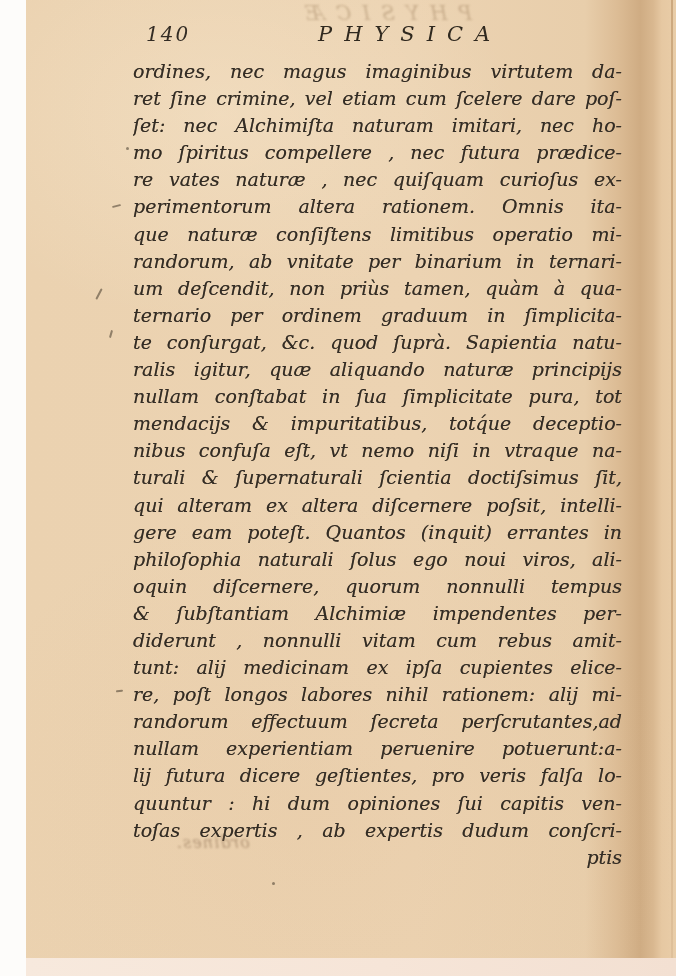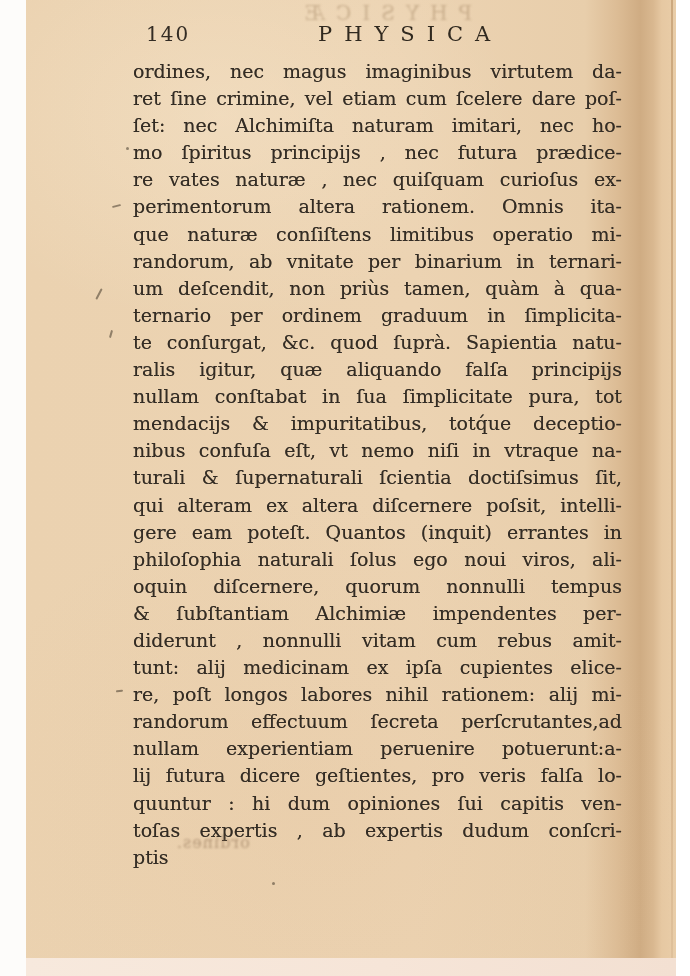--- a/index.html
+++ b/index.html
@@ -6,20 +6,21 @@
   body {
     width:690px; height:976px;
     background:#ffffff;
     font-family:"DejaVu Serif", serif;
     overflow:hidden;
     position:relative;
   }
   .scan {
     position:absolute; left:0; top:0; width:650px; height:976px;
     background:#fdfcfa;
+    font-style:italic;
   }
   
   .page {
     position:absolute; left:26px; top:0; width:650px; height:958px;
     background:
       radial-gradient(ellipse 420px 300px at 30% 12%, rgba(255,245,225,0.25), rgba(0,0,0,0) 70%),
       radial-gradient(ellipse 500px 420px at 45% 85%, rgba(225,190,150,0.20), rgba(0,0,0,0) 75%),
       linear-gradient(90deg,
         #ebd2b0 0%, #ecd3b2 60%, #e8ceab 86%,
         #dcbc95 91%, #cfac83 94.5%, #d9b890 96.5%,
@@ -62,21 +63,21 @@
   }
   .line {
     height:27.1px; line-height:27.1px;
     overflow:hidden;
     text-align:justify;
     text-shadow:0 0 0.5px rgba(51,44,36,0.55);
     white-space:normal;
   }
   .line::after { content:""; display:inline-block; width:100%; height:0; }
   .catchword-line {
-    height:27.1px; line-height:27.1px; 
+    height:27.1px; line-height:27.1px; text-align:right;
     text-shadow:0 0 0.5px rgba(51,44,36,0.55);
   }
 
   
   .speck { position:absolute; background:rgba(70,58,44,0.55); pointer-events:none; }
   .speck.dot   { width:3px; height:3px; border-radius:50%; }
   .speck.dash  { width:9px; height:2px; transform:rotate(-14deg); border-radius:1px; }
   .speck.slash { width:2px; height:12px; transform:rotate(28deg); border-radius:1px; }
   .speck.tick  { width:2px; height:8px;  transform:rotate(16deg); border-radius:1px; }
   .speck.breve { width:7px; height:2px; transform:rotate(-8deg); border-radius:1px; }
@@ -91,29 +92,29 @@
     <div class="ghost ghost-header">PHYSICÆ</div>
 
     <div class="page-number">140</div>
 
     <div class="running-title">PHYSICA</div>
 
     <div class="textblock">
       <div class="line">ordines, nec magus imaginibus virtutem da-</div>
       <div class="line">ret ſine crimine, vel etiam cum ſcelere dare poſ-</div>
       <div class="line">ſet: nec Alchimiſta naturam imitari, nec ho-</div>
-      <div class="line">mo ſpiritus principijs , nec futura prædice-</div>
+      <div class="line">mo ſpiritus compellere , nec futura prædice-</div>
       <div class="line">re vates naturæ , nec quiſquam curioſus ex-</div>
       <div class="line">perimentorum altera rationem. Omnis ita-</div>
       <div class="line">que naturæ conſiſtens limitibus operatio mi-</div>
       <div class="line">randorum, ab vnitate per binarium in ternari-</div>
       <div class="line">um deſcendit, non priùs tamen, quàm à qua-</div>
       <div class="line">ternario per ordinem graduum in ſimplicita-</div>
       <div class="line">te conſurgat, &amp;c. quod ſuprà. Sapientia natu-</div>
-      <div class="line">ralis igitur, quæ aliquando falſa principijs</div>
+      <div class="line">ralis igitur, quæ aliquando naturæ principijs</div>
       <div class="line">nullam conſtabat in ſua ſimplicitate pura, tot</div>
       <div class="line">mendacijs &amp; impuritatibus, totq́ue deceptio-</div>
       <div class="line">nibus confuſa eſt, vt nemo niſi in vtraque na-</div>
       <div class="line">turali &amp; ſupernaturali ſcientia doctiſsimus ſit,</div>
       <div class="line">qui alteram ex altera diſcernere poſsit, intelli-</div>
       <div class="line">gere eam poteſt. Quantos (inquit) errantes in</div>
       <div class="line">philoſophia naturali ſolus ego noui viros, ali-</div>
       <div class="line">oquin diſcernere, quorum nonnulli tempus</div>
       <div class="line">&amp; ſubſtantiam Alchimiæ impendentes per-</div>
       <div class="line">diderunt , nonnulli vitam cum rebus amit-</div>

